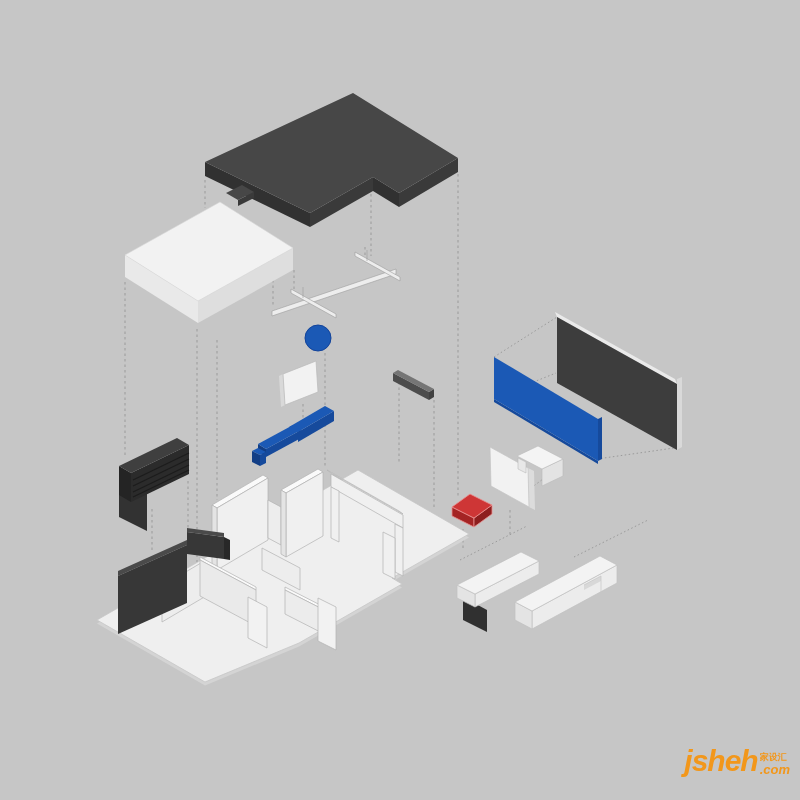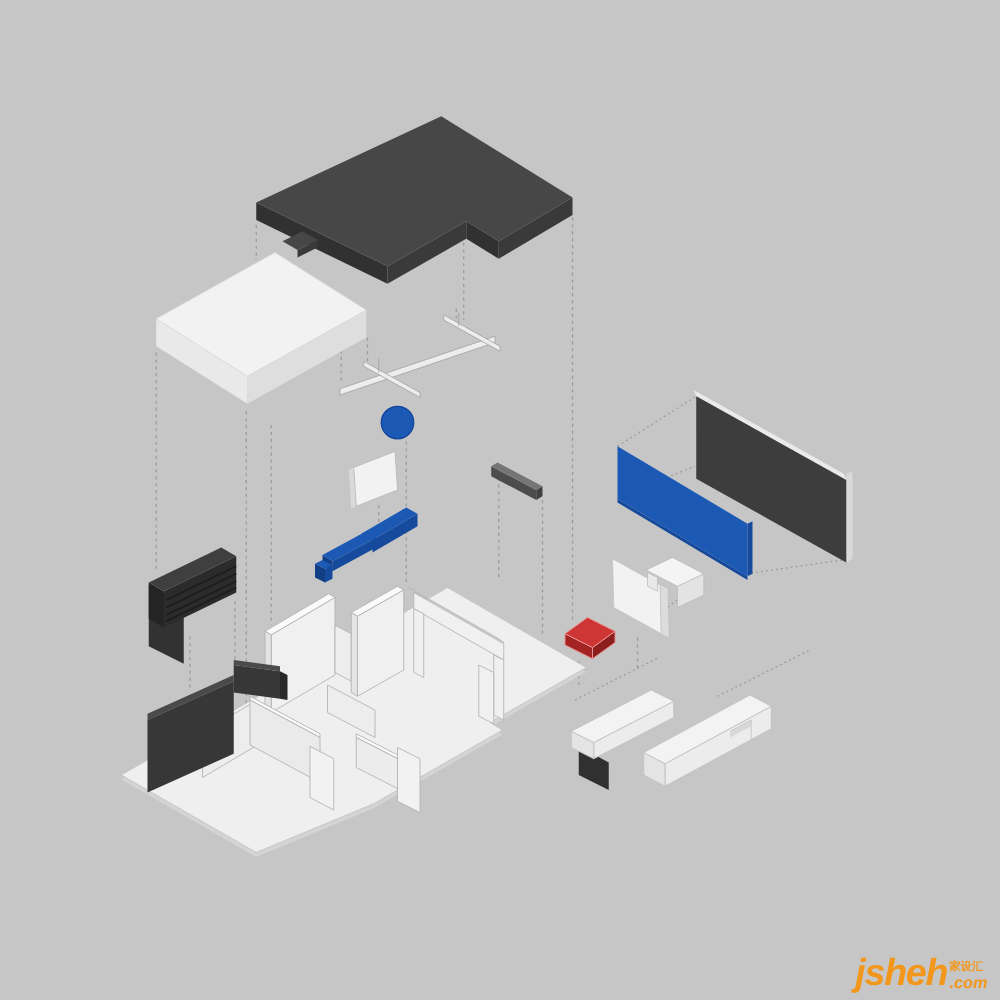--- a/index.html
+++ b/index.html
@@ -3,22 +3,22 @@
 <meta charset="utf-8">
 <style>
   html,body{margin:0;padding:0;}
   body{
     width:800px;height:800px;overflow:hidden;position:relative;
     background:var(--bg,#c6c6c6);
     font-family:"Liberation Sans", sans-serif;
   }
   svg{display:block;position:absolute;top:0;left:0;}
   .wm{
-    position:absolute;right:10px;bottom:6px;
-    display:flex;align-items:center;line-height:1;
+    position:absolute;right:10px;bottom:24px;
+    display:flex;align-items:flex-end;line-height:1;
     user-select:none;
   }
   .wm-brand{
     font-style:italic;font-weight:bold;font-size:30px;letter-spacing:-1px;
     color:var(--wm,#f2971b);
   }
   .wm-side{display:flex;flex-direction:column;align-items:flex-start;margin-left:2px;margin-top:2px;}
   .wm-cjk{font-size:9px;font-weight:bold;color:var(--wm,#f2971b);}
   .wm-tld{font-size:13px;font-weight:bold;color:var(--wm,#f2971b);margin-top:1px;font-style:italic;}
 </style>

